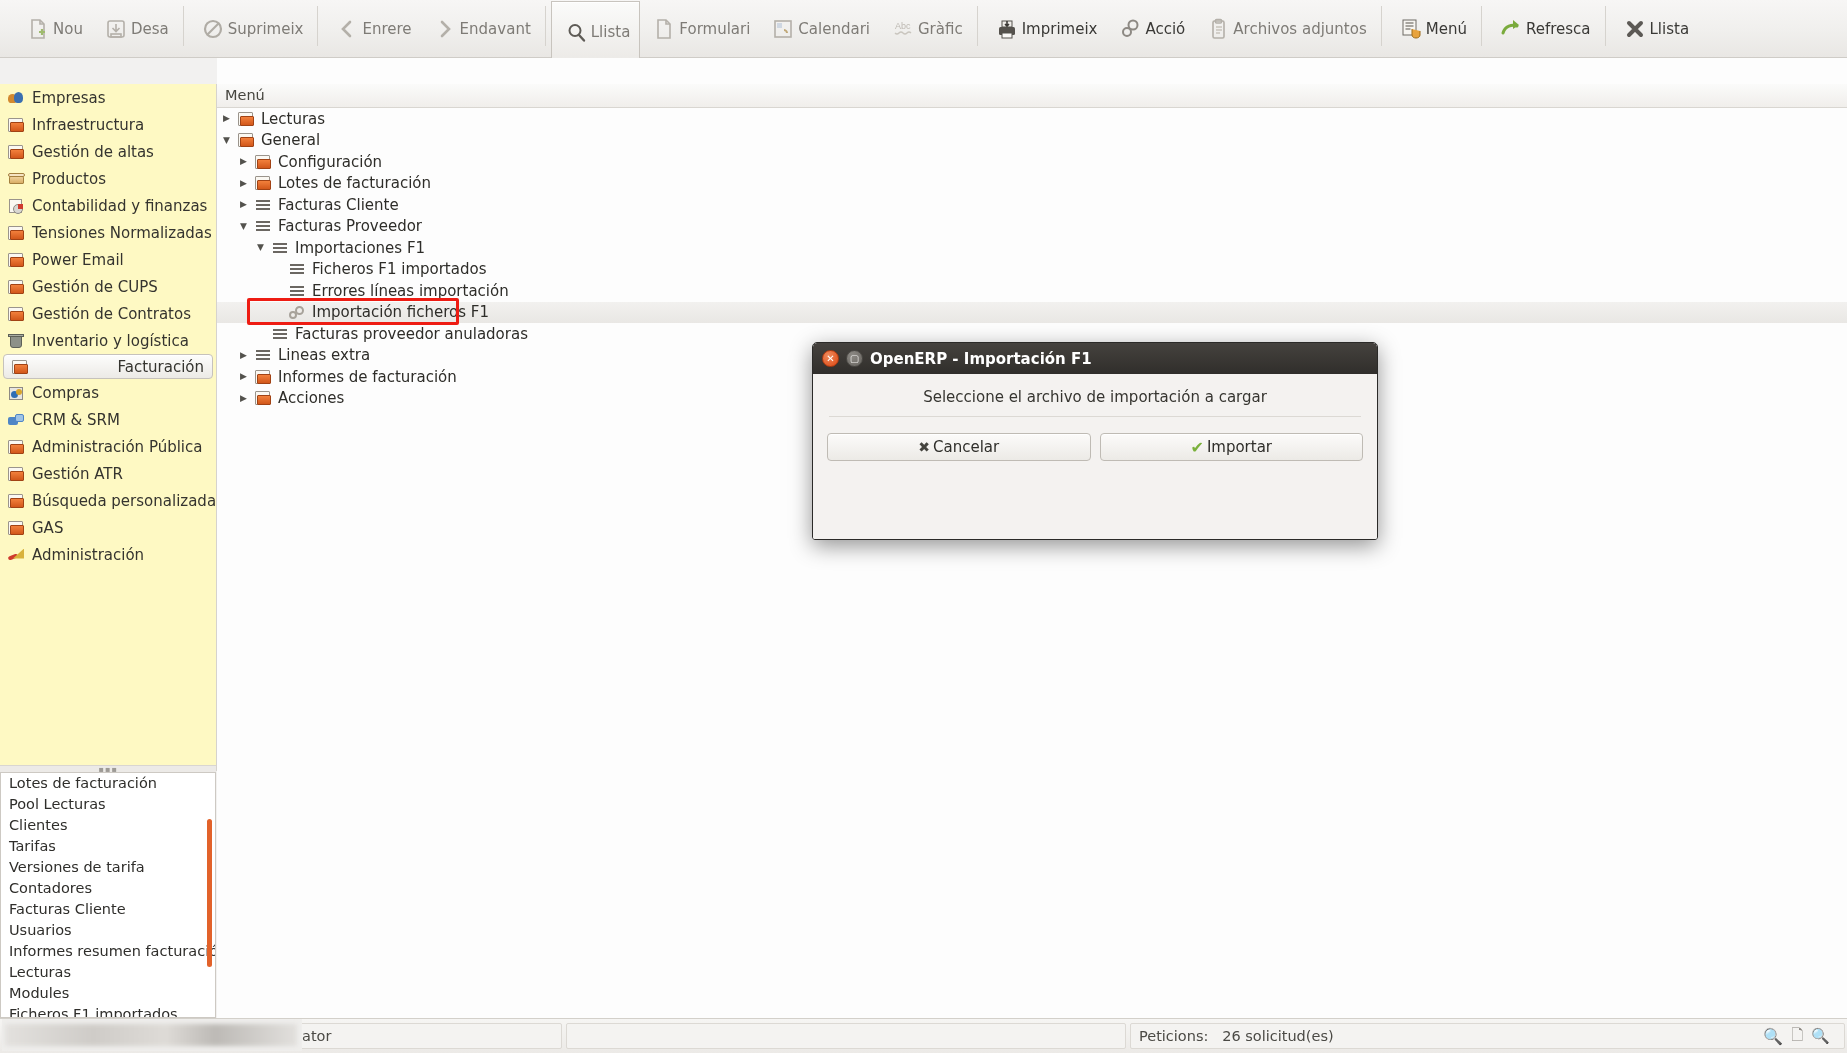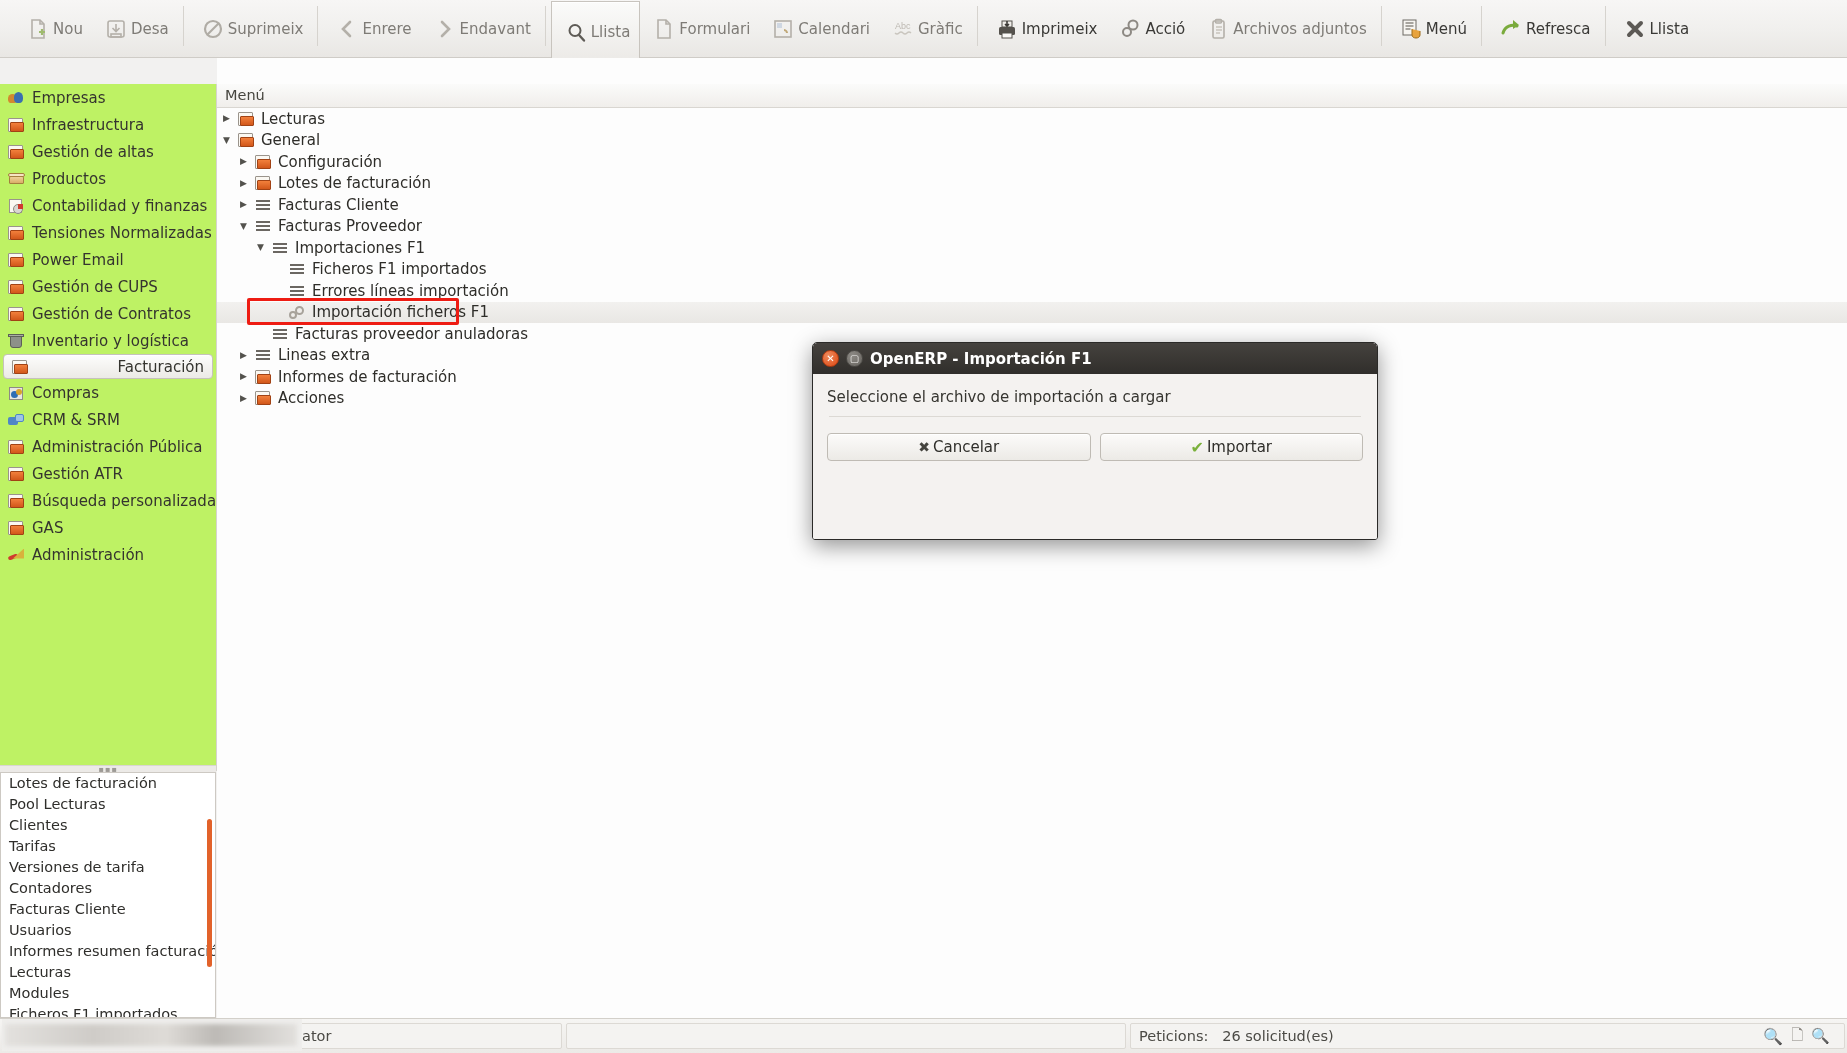--- a/index.html
+++ b/index.html
@@ -55,21 +55,21 @@
     background: #f6f5f4;
     border: 1px solid #c9c5bf; border-bottom: none;
     border-radius: 4px 4px 0 0;
     font-size: 14.5px; color: #3a3936;
     display: flex; align-items: center; gap: 6px;
   }
   #tab-close { font-size: 12px; color: #4a4945; line-height: 1; }
 
   #menu-list {
     position: absolute; left: 0; top: 26px; right: 0; bottom: 247px;
-    background: #bef264;
+    background: #fef9c3;
     border-right: 1px solid #d6d3ce;
     overflow: hidden;
   }
   .menu-row {
     display: flex; align-items: center; gap: 7px;
     height: 27px; padding: 0 8px;
     font-size: 15px; color: #35342f;
     white-space: nowrap;
   }
   .menu-row.selected {
@@ -198,21 +198,21 @@
     border-radius: 4px 4px 0 0;
   }
   .wbtn { width: 17px; height: 17px; border-radius: 50%; display:flex; align-items:center; justify-content:center; font-size:10px; }
   #wb-close { background: radial-gradient(circle at 35% 30%, #f08a5c, #db4813); color: #fff; border:1px solid #b03a10;}
   #wb-max { background: radial-gradient(circle at 35% 30%, #8d8a85, #67645f); color: #efeeec; border:1px solid #4c4a46;}
   #dlg-body {
     height: 166px;
     background: #f4f2f0;
     padding: 11px 14px 0 14px;
   }
-  #dlg-msg { font-size: 15px; color: #363530; padding: 3px 0 10px 0; }
+  #dlg-msg { text-align: center; font-size: 15px; color: #363530; padding: 3px 0 10px 0; }
   #dlg-hr { height: 1px; background: #dcd9d4; margin: 0 2px 16px 2px; }
   #dlg-fileline { display: flex; align-items: center; gap: 7px; padding-left: 36px; }
   #dlg-fileline .lbl { font-size: 15px; color: #35342f; }
   #file-input {
     width: 172px; height: 29px;
     background: #cfcff4;
     border: 1px solid #e2622a;
     border-radius: 3px;
     position: relative;
   }

